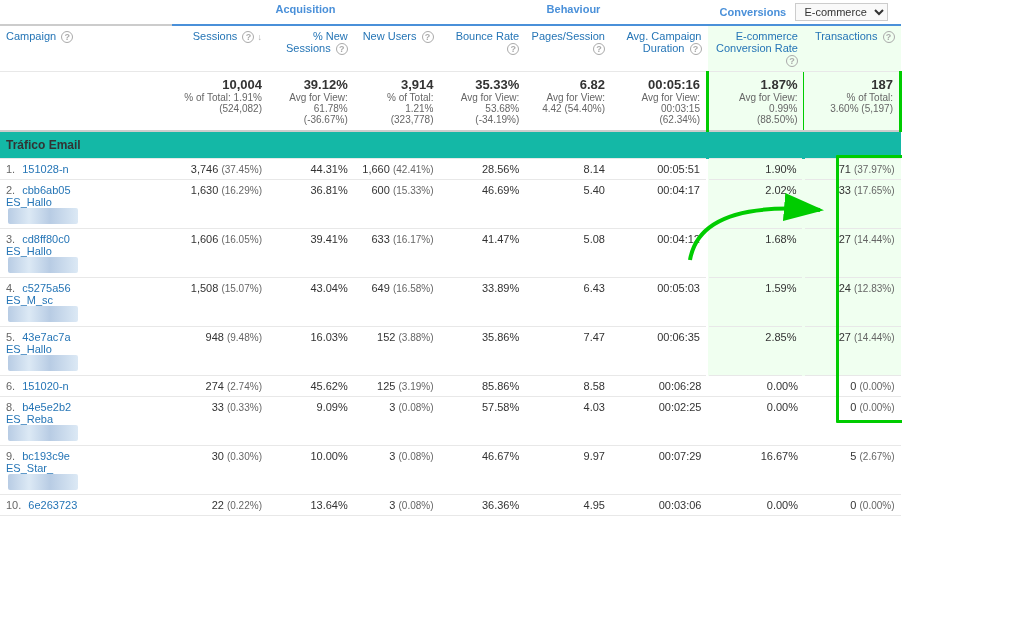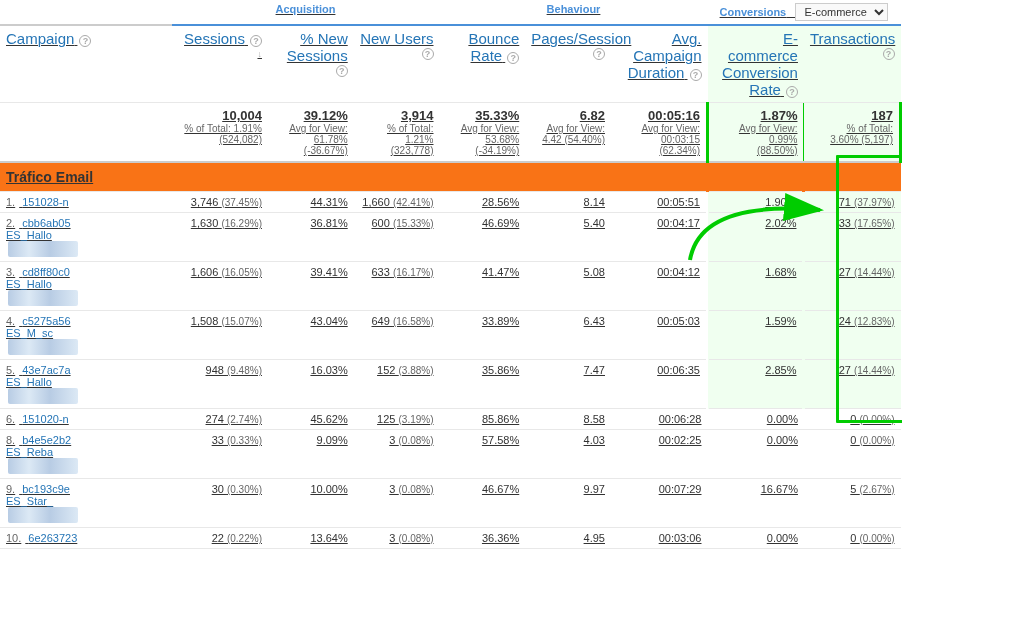--- a/index.html
+++ b/index.html
@@ -1,43 +1,43 @@
 <!DOCTYPE html>
 <html><head>
   <meta charset="utf-8">
   <style>
     * { box-sizing: border-box; margin: 0; padding: 0; }
     body { font-family: Arial, sans-serif; font-size: 12px; color: #333; background: #fff; overflow: hidden; width: 1014px; height: 630px; }
     
-    .container { width: 902px; height: 630px; overflow: hidden; position: relative; text-decoration: underline; }
+    .container { width: 902px; height: 630px; overflow: hidden; position: relative; }
     
     table { width: 100%; border-collapse: collapse; table-layout: fixed; }
     
     .col-campaign { width: 160px; }
     .col-sessions { width: 90px; }
     .col-new-sessions { width: 80px; }
     .col-new-users { width: 80px; }
     .col-bounce { width: 80px; }
     .col-pages { width: 80px; }
     .col-avg-session { width: 90px; }
     .col-ecommerce { width: 90px; }
     .col-transactions { width: 90px; }
     
     th, td { padding: 4px 6px; text-align: right; border-bottom: 1px solid #e8e8e8; vertical-align: top; font-size: 11px; }
     
     th:first-child, td:first-child { text-align: left; }
     
-    .col-header { color: #2575b6; font-size: 15px; font-weight: normal; text-align: right; cursor: pointer; }
+    .col-header { color: #2575b6; font-size: 11px; font-weight: normal; text-align: right; cursor: pointer; }
     .col-header:first-child { text-align: left; }
     
     .totals-row td { font-size: 11px; font-weight: normal; color: #333; background: #fff; padding: 5px 6px; border-bottom: 2px solid #ccc; }
     .totals-row .main-val { font-size: 13px; font-weight: bold; display: block; }
     .totals-row .sub-val { font-size: 10px; color: #666; display: block; }
     
-    .section-name-row td { font-weight: bold; font-size: 14px; color: #333; background: #f97316; padding: 6px 6px; border-bottom: 1px solid #e8e8e8; }
+    .section-name-row td { font-weight: bold; font-size: 12px; color: #333; background: #14b8a6; padding: 6px 6px; border-bottom: 1px solid #e8e8e8; }
     
     .data-row td { font-size: 11px; color: #333; }
     
     .link-text { color: #2575b6; cursor: pointer; }
     
     .pct-text { color: #666; font-size: 10px; }
     
     
     .group-header-row th { 
       border-bottom: 2px solid #ccc; 

